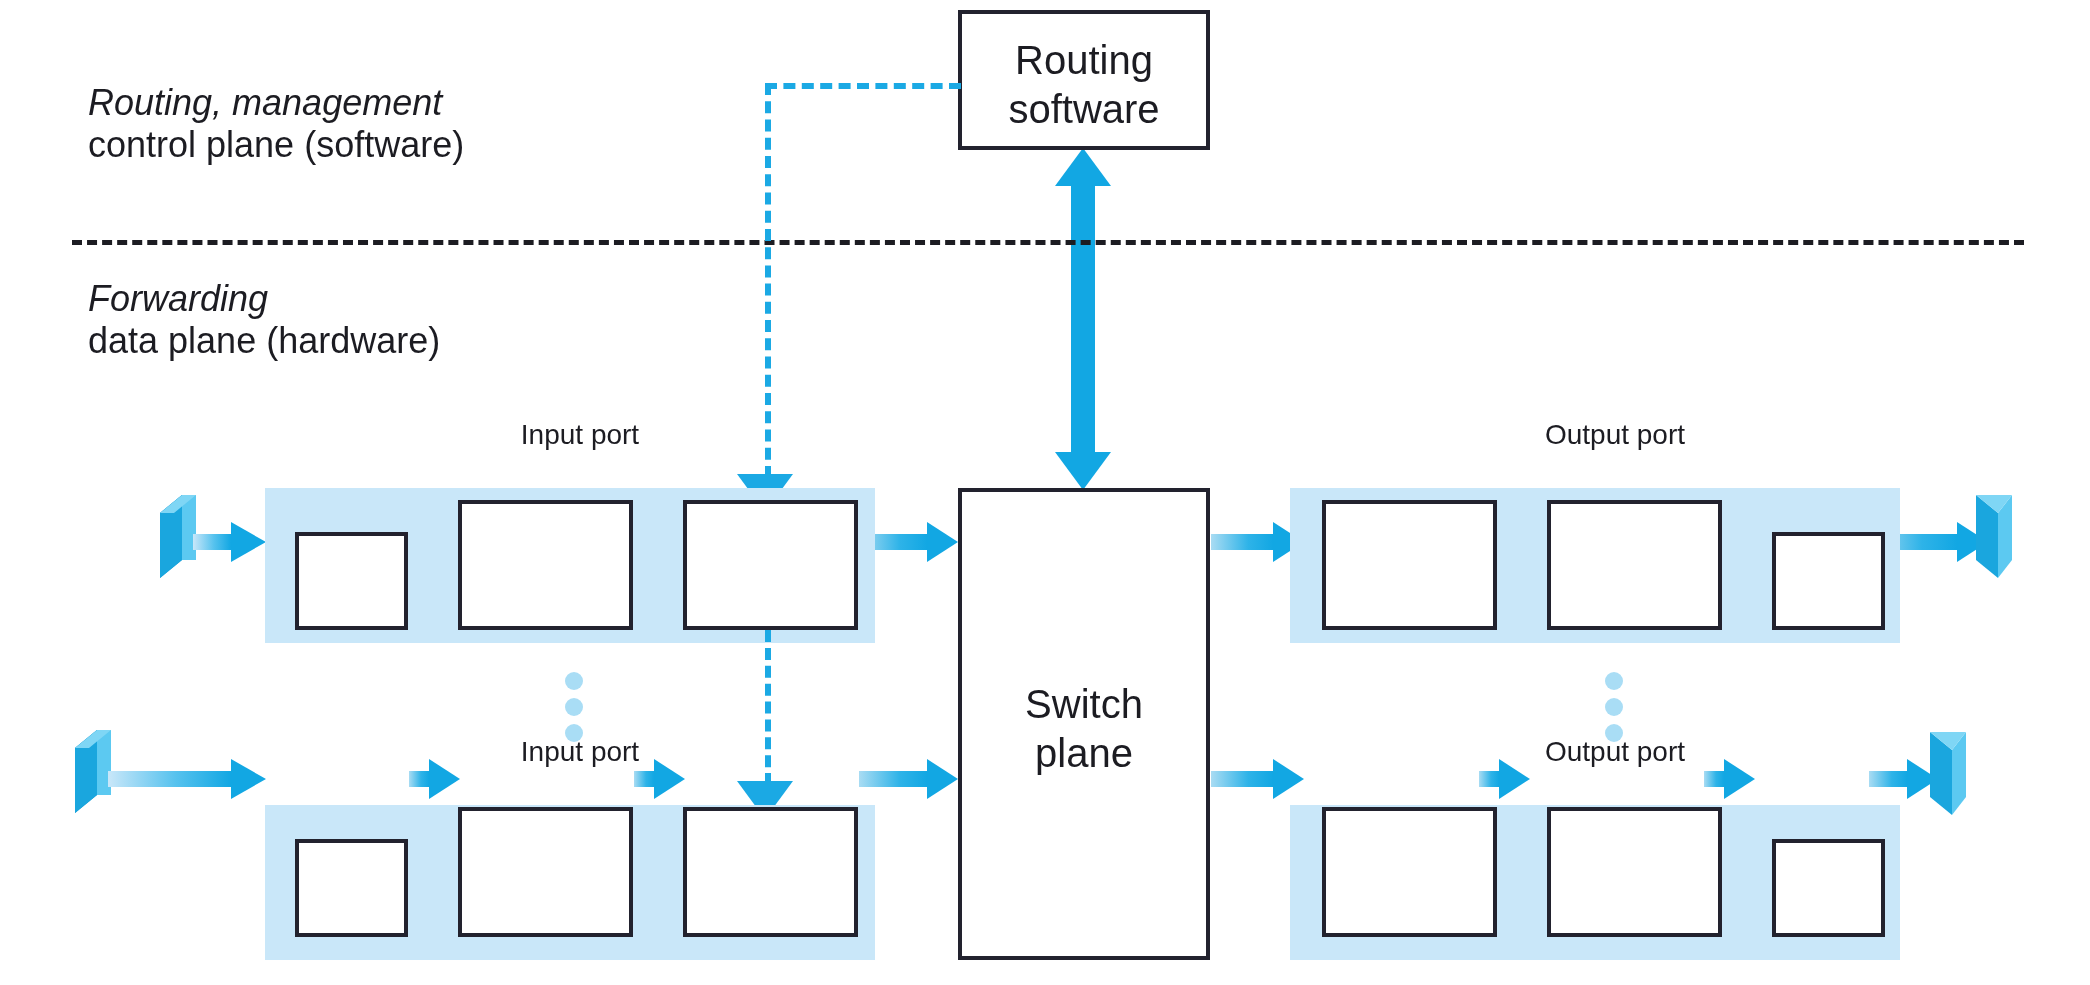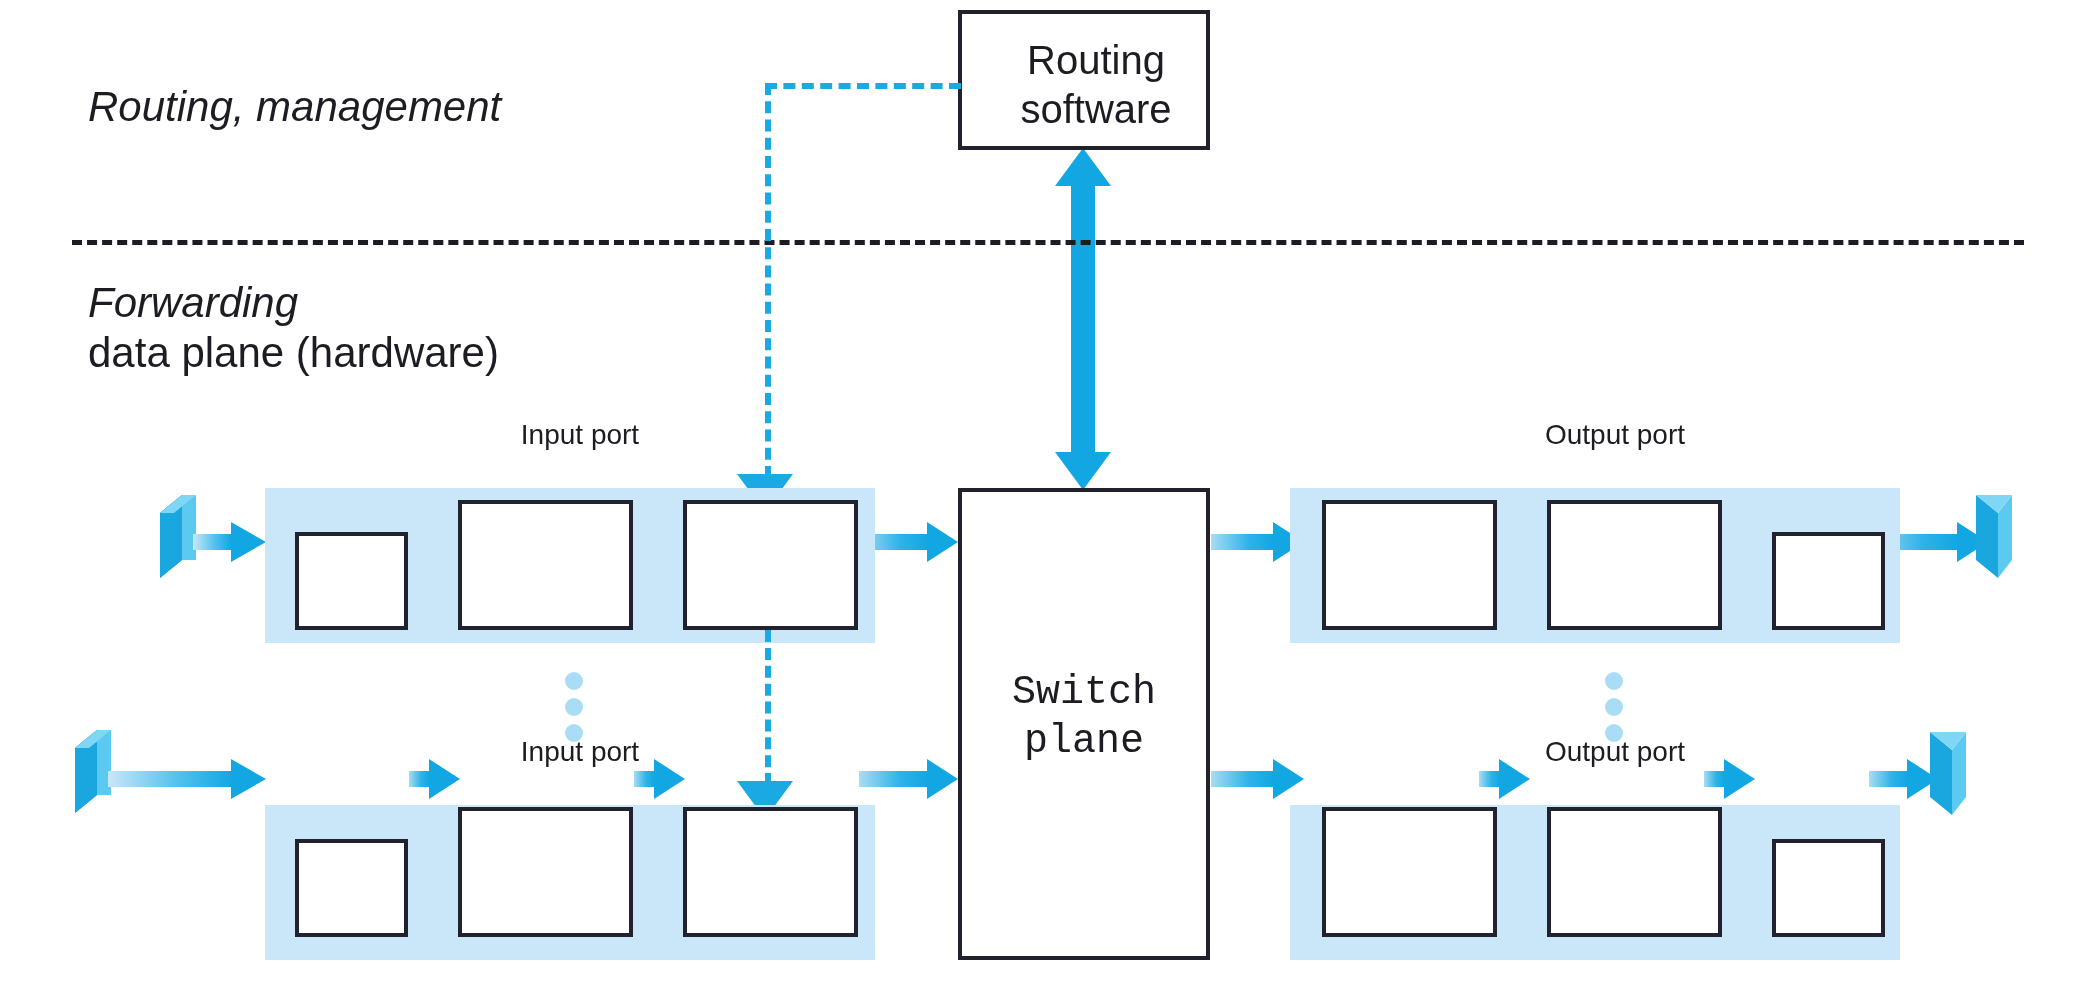--- a/index.html
+++ b/index.html
@@ -19,21 +19,21 @@
     background: #ffffff;
     overflow: hidden;
   }
   .txt {
     position: absolute;
     color: #1c1c22;
     white-space: nowrap;
     line-height: 1.18;
   }
   .plane-label {
-    font-size: 42px;
+    font-size: 36px;
   }
   .plane-label .em {
     display: block;
     font-style: italic;
   }
   .plane-label .norm {
     display: block;
     font-style: normal;
   }
   .port-label {
@@ -228,41 +228,42 @@
 
   <div class="hbox" style="left:1322px; top:500px; width:175px; height:130px;"></div>
   <div class="hbox" style="left:1547px; top:500px; width:175px; height:130px;"></div>
   <div class="hbox" style="left:1772px; top:532px; width:113px; height:98px;"></div>
 
   <div class="hbox" style="left:1322px; top:807px; width:175px; height:130px;"></div>
   <div class="hbox" style="left:1547px; top:807px; width:175px; height:130px;"></div>
   <div class="hbox" style="left:1772px; top:839px; width:113px; height:98px;"></div>
 
   <div class="hbox" style="left:958px; top:10px; width:252px; height:140px;">
-    <div class="txt box-label" style="left:0; top:22px; width:100%;padding-left:12px;">
+    <div class="txt box-label" style="left:0; top:22px; width:100%;">
       <span>Routing</span><br>
       <span>software</span>
     </div>
   </div>
 
   <div class="hbox" style="left:958px; top:488px; width:252px; height:472px;">
-    <div class="txt box-label" style="left:0; top:177px; width:100%;font-family:Liberation Mono, monospace;">
+    <div class="txt box-label" style="left:0; top:188px; width:100%;">
       <span>Switch</span><br>
       <span>plane</span>
     </div>
   </div>
 
   <div class="plane-sep" style="left:72px; top:240px; width:1952px;"></div>
 
   <div class="ctrl-h" style="left:765px; top:83px; width:196px;"></div>
   <div class="ctrl-v" style="left:765px; top:83px; height:395px;"></div>
   <div class="ctrl-v" style="left:765px; top:630px; height:155px;"></div>
 
   <div class="txt plane-label" style="left:88px; top:82px;">
     <span class="em">Routing, management</span>
+    <span class="norm">control plane (software)</span>
   </div>
   <div class="txt plane-label" style="left:88px; top:278px;">
     <span class="em">Forwarding</span>
     <span class="norm">data plane (hardware)</span>
   </div>
 
   <div class="txt port-label" style="left:390px; top:418px; width:380px;">Input port</div>
   <div class="txt port-label" style="left:390px; top:735px; width:380px;">Input port</div>
   <div class="txt port-label" style="left:1405px; top:418px; width:420px;">Output port</div>
   <div class="txt port-label" style="left:1405px; top:735px; width:420px;">Output port</div>

